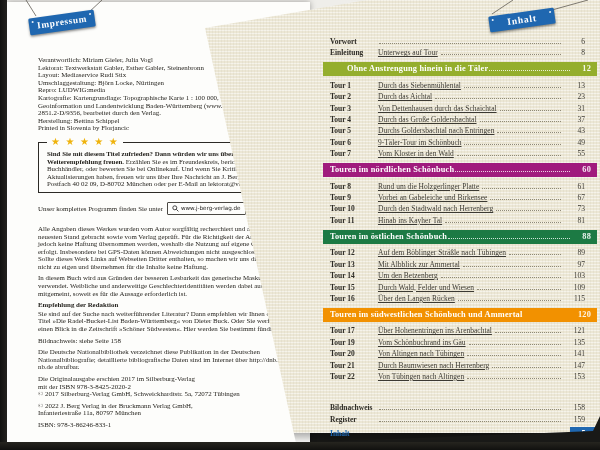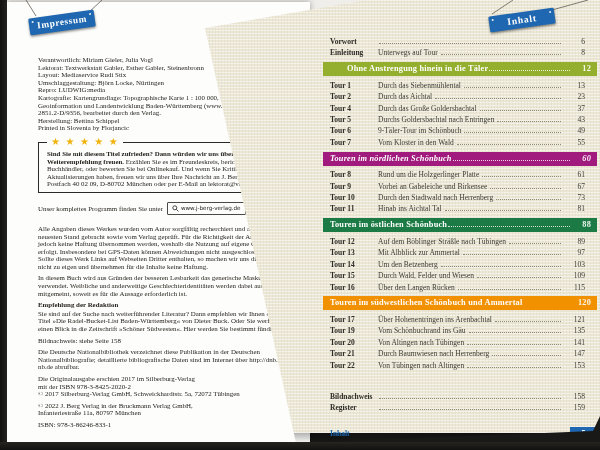--- a/index.html
+++ b/index.html
@@ -28,21 +28,21 @@
   .page-right{position:absolute;left:200px;top:0;width:400px;height:433px;z-index:2;
       background-color:#ece7d5;
       background-image:repeating-linear-gradient(90deg, rgba(120,110,80,.06) 0 1px, transparent 1px 3px),
                        repeating-linear-gradient(0deg, rgba(255,255,255,.5) 0 1px, transparent 1px 3px);
       clip-path:polygon(5px 28px,167px 0px,400px 0px,400px 416px,393px 431px,96px 443px);
       filter:drop-shadow(-5px 3px 6px rgba(0,0,0,.42));}
   .toc{position:absolute;left:130px;top:36px;width:255px;font-size:7.5px;color:#3c3a33;}
   .toc-row{display:flex;align-items:baseline;line-height:11.4px;white-space:nowrap;}
   .toc-row.spaced{margin-top:20px;}
   .toc-label{flex:0 0 48px;font-weight:bold;color:#2e2c26;}
-  .toc-title{padding-right:2px;}
+  .toc-title{padding-right:2px;text-decoration:underline;}
   .toc-leader{flex:1 1 auto;border-bottom:1.4px dotted #8f8a77;margin:0 3px 3px 1px;min-width:6px;}
   .toc-page{flex:0 0 21px;text-align:right;}
   .toc-section{display:flex;align-items:baseline;color:#fff;font-weight:bold;font-size:8.3px;letter-spacing:.2px;
                line-height:9.5px;padding:2px 6px 2.5px 7px;margin:3.5px -12px 3.5px -7px;white-space:nowrap;}
   .toc-section .toc-leader{border-color:rgba(255,255,255,.8);margin-bottom:2px;}
   .toc-section .toc-page{opacity:.9;flex:0 0 18px;}
   .toc-leader.no-dots{border-color:transparent;}
   .rp-footer{position:absolute;left:130px;top:429px;font-weight:bold;font-size:7.5px;color:var(--c-blue,#1f67b0);z-index:2;}
   .rp-badge{position:absolute;left:370px;top:427px;width:27px;height:14px;background:var(--c-blue,#1f67b0);
             color:#fff;font-weight:bold;font-size:8px;text-align:center;line-height:14px;}
@@ -144,20 +144,26 @@
           <span class="toc-leader"></span>
           <span class="toc-page">13</span>
         </div>
         <div class="toc-row">
           <span class="toc-label">Tour 2</span>
           <span class="toc-title">Durch das Aichtal</span>
           <span class="toc-leader"></span>
           <span class="toc-page">23</span>
         </div>
         <div class="toc-row">
+          <span class="toc-label">Tour 3</span>
+          <span class="toc-title">Von Dettenhausen durch das Schaichtal</span>
+          <span class="toc-leader"></span>
+          <span class="toc-page">31</span>
+        </div>
+        <div class="toc-row">
           <span class="toc-label">Tour 4</span>
           <span class="toc-title">Durch das Große Goldersbachtal</span>
           <span class="toc-leader"></span>
           <span class="toc-page">37</span>
         </div>
         <div class="toc-row">
           <span class="toc-label">Tour 5</span>
           <span class="toc-title">Durchs Goldersbachtal nach Entringen</span>
           <span class="toc-leader"></span>
           <span class="toc-page">43</span>
@@ -167,21 +173,21 @@
           <span class="toc-title">9-Täler-Tour im Schönbuch</span>
           <span class="toc-leader"></span>
           <span class="toc-page">49</span>
         </div>
         <div class="toc-row">
           <span class="toc-label">Tour 7</span>
           <span class="toc-title">Vom Kloster in den Wald</span>
           <span class="toc-leader"></span>
           <span class="toc-page">55</span>
         </div>
-        <div class="toc-section" style="background: rgb(160, 27, 125); font-style: italic;">
+        <div class="toc-section" style="background: rgb(160, 27, 125);">
           <span class="sec-title">Touren im nördlichen Schönbuch</span>
           <span class="toc-leader"></span>
           <span class="toc-page">60</span>
         </div>
         <div class="toc-row">
           <span class="toc-label">Tour 8</span>
           <span class="toc-title">Rund um die Holzgerlinger Platte</span>
           <span class="toc-leader"></span>
           <span class="toc-page">61</span>
         </div>
@@ -192,21 +198,21 @@
           <span class="toc-page">67</span>
         </div>
         <div class="toc-row">
           <span class="toc-label">Tour 10</span>
           <span class="toc-title">Durch den Stadtwald nach Herrenberg</span>
           <span class="toc-leader"></span>
           <span class="toc-page">73</span>
         </div>
         <div class="toc-row">
           <span class="toc-label">Tour 11</span>
-          <span class="toc-title">Hinab ins Aichtal Tal</span>
+          <span class="toc-title">Hinab ins Kayher Tal</span>
           <span class="toc-leader"></span>
           <span class="toc-page">81</span>
         </div>
         <div class="toc-section" style="background: rgb(28, 122, 68); justify-content: center;">
           <span class="sec-title">Touren im östlichen Schönbuch</span>
           <span class="toc-leader"></span>
           <span class="toc-page">88</span>
         </div>
         <div class="toc-row">
           <span class="toc-label">Tour 12</span>

